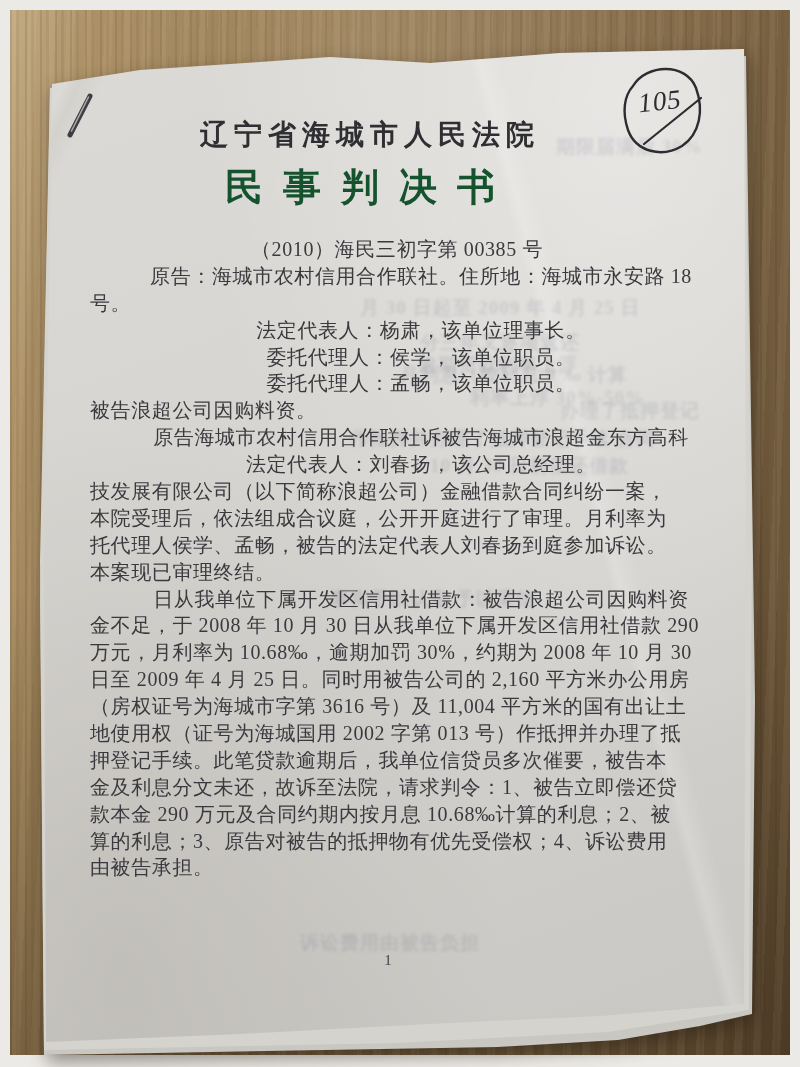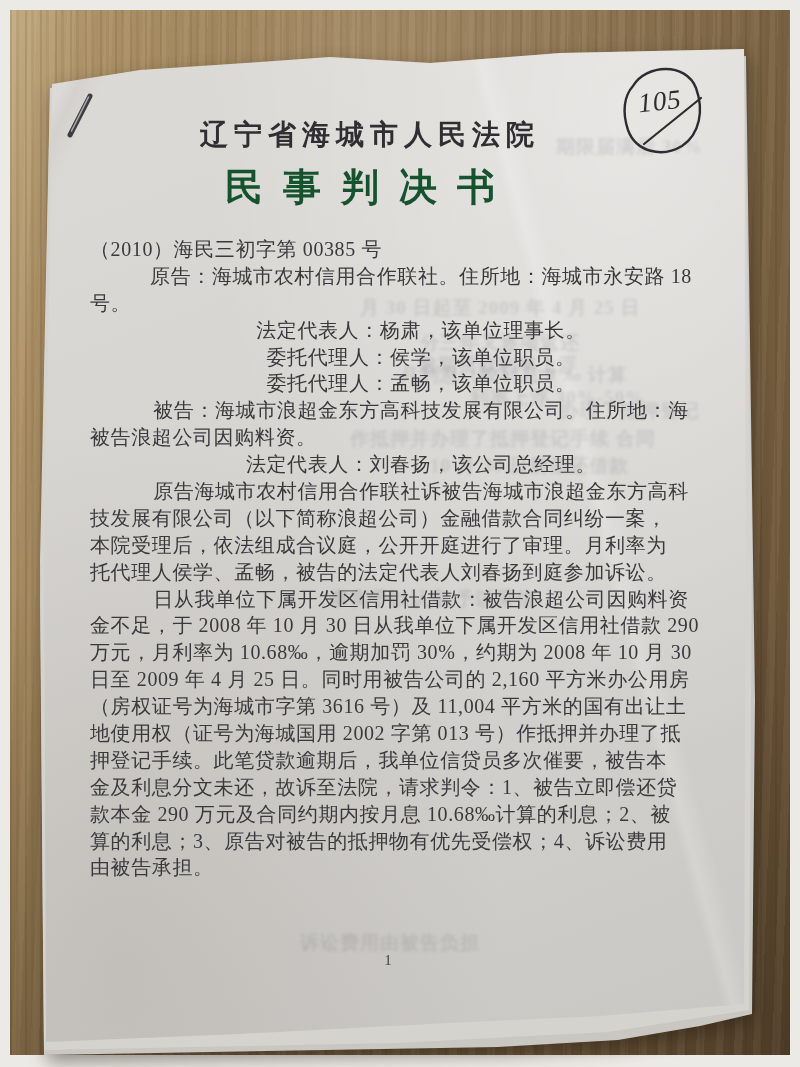--- a/index.html
+++ b/index.html
@@ -54,21 +54,21 @@
   .title{
     position:absolute;left:0;top:162px;width:560px;text-align:center;
     font-size:38px;font-weight:600;letter-spacing:20px;color:#14532d;white-space:nowrap;
   }
   .body-lines{position:absolute;left:0;top:236px;width:620px;}
   .bline{
     height:26.9px;line-height:26.9px;font-size:20px;letter-spacing:.6px;
     white-space:nowrap;color:#3a3a3e;
   }
   .bline.indent{padding-left:42px;text-align:center;}
-  .bline.right{text-align:left;padding-right:6px;}
+  .bline.right{text-align:center;padding-right:6px;}
   .pageno{position:absolute;left:0;top:952px;width:596px;text-align:center;font-size:15px;color:#45454a;}
   
   .ghost{
     position:absolute;font-size:19px;letter-spacing:1px;white-space:nowrap;
     color:#4e5470;opacity:.14;filter:blur(1.4px);font-weight:600;
   }
   
   .staple-svg{position:absolute;left:0;top:0;}
   
   .mark-num{
@@ -107,27 +107,27 @@
   <div class="doc">
     <div class="court">辽宁省海城市人民法院</div>
     <div class="title">民事判决书</div>
     <div class="body-lines" id="body-lines">
         <div class="bline right">（2010）海民三初字第 00385 号</div>
         <div class="bline indent">原告：海城市农村信用合作联社。住所地：海城市永安路 18</div>
         <div class="bline">号。</div>
         <div class="bline indent">法定代表人：杨肃，该单位理事长。</div>
         <div class="bline indent">委托代理人：侯学，该单位职员。</div>
         <div class="bline indent">委托代理人：孟畅，该单位职员。</div>
-        <div class="bline indent">被告：海城市浪超金东方高科技发展有限公司。住所地：海</div>
         <div class="bline">被告浪超公司因购料资。</div>
+        <div class="bline indent">原告海城市农村信用合作联社诉被告海城市浪超金东方高科</div>
         <div class="bline indent">法定代表人：刘春扬，该公司总经理。</div>
-        <div class="bline indent">原告海城市农村信用合作联社诉被告海城市浪超金东方高科</div>
         <div class="bline">技发展有限公司（以下简称浪超公司）金融借款合同纠纷一案，</div>
         <div class="bline">本院受理后，依法组成合议庭，公开开庭进行了审理。月利率为</div>
         <div class="bline">托代理人侯学、孟畅，被告的法定代表人刘春扬到庭参加诉讼。</div>
+        <div class="bline">本案现已审理终结。</div>
         <div class="bline indent">日从我单位下属开发区信用社借款：被告浪超公司因购料资</div>
         <div class="bline">金不足，于 2008 年 10 月 30 日从我单位下属开发区信用社借款 290</div>
         <div class="bline">万元，月利率为 10.68‰，逾期加罚 30%，约期为 2008 年 10 月 30</div>
         <div class="bline">日至 2009 年 4 月 25 日。同时用被告公司的 2,160 平方米办公用房</div>
         <div class="bline">（房权证号为海城市字第 3616 号）及 11,004 平方米的国有出让土</div>
         <div class="bline">地使用权（证号为海城国用 2002 字第 013 号）作抵押并办理了抵</div>
         <div class="bline">押登记手续。此笔贷款逾期后，我单位信贷员多次催要，被告本</div>
         <div class="bline">金及利息分文未还，故诉至法院，请求判令：1、被告立即偿还贷</div>
         <div class="bline">款本金 290 万元及合同约期内按月息 10.68‰计算的利息；2、被</div>
         <div class="bline">算的利息；3、原告对被告的抵押物有优先受偿权；4、诉讼费用</div>

